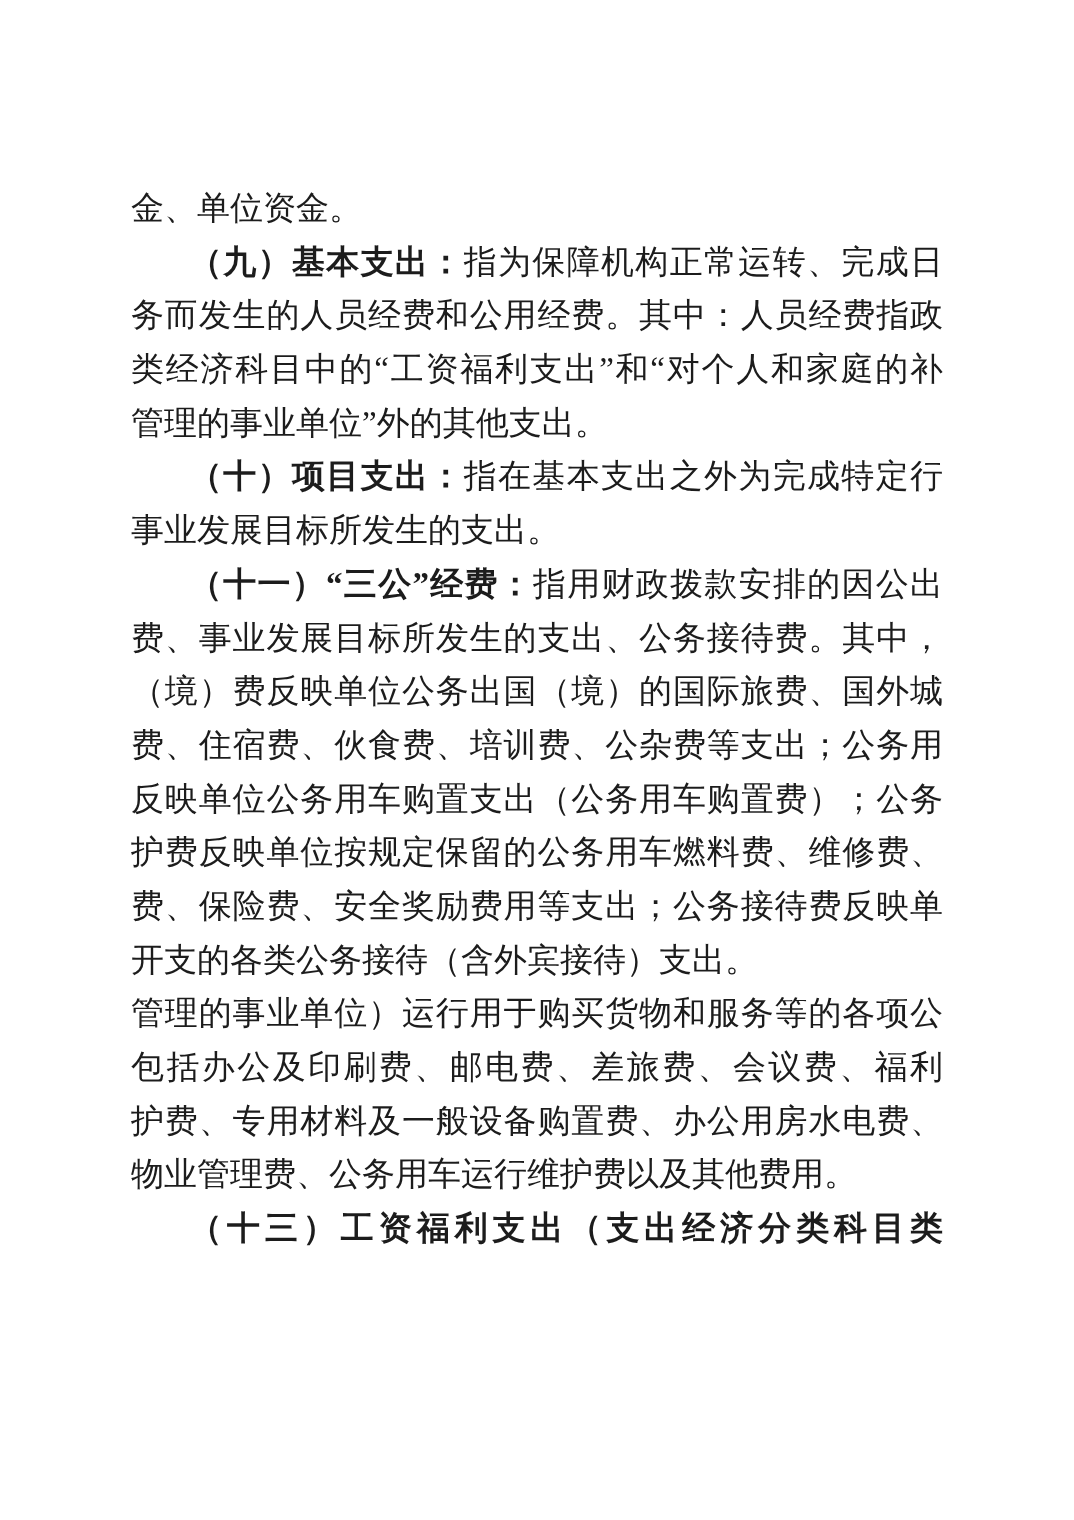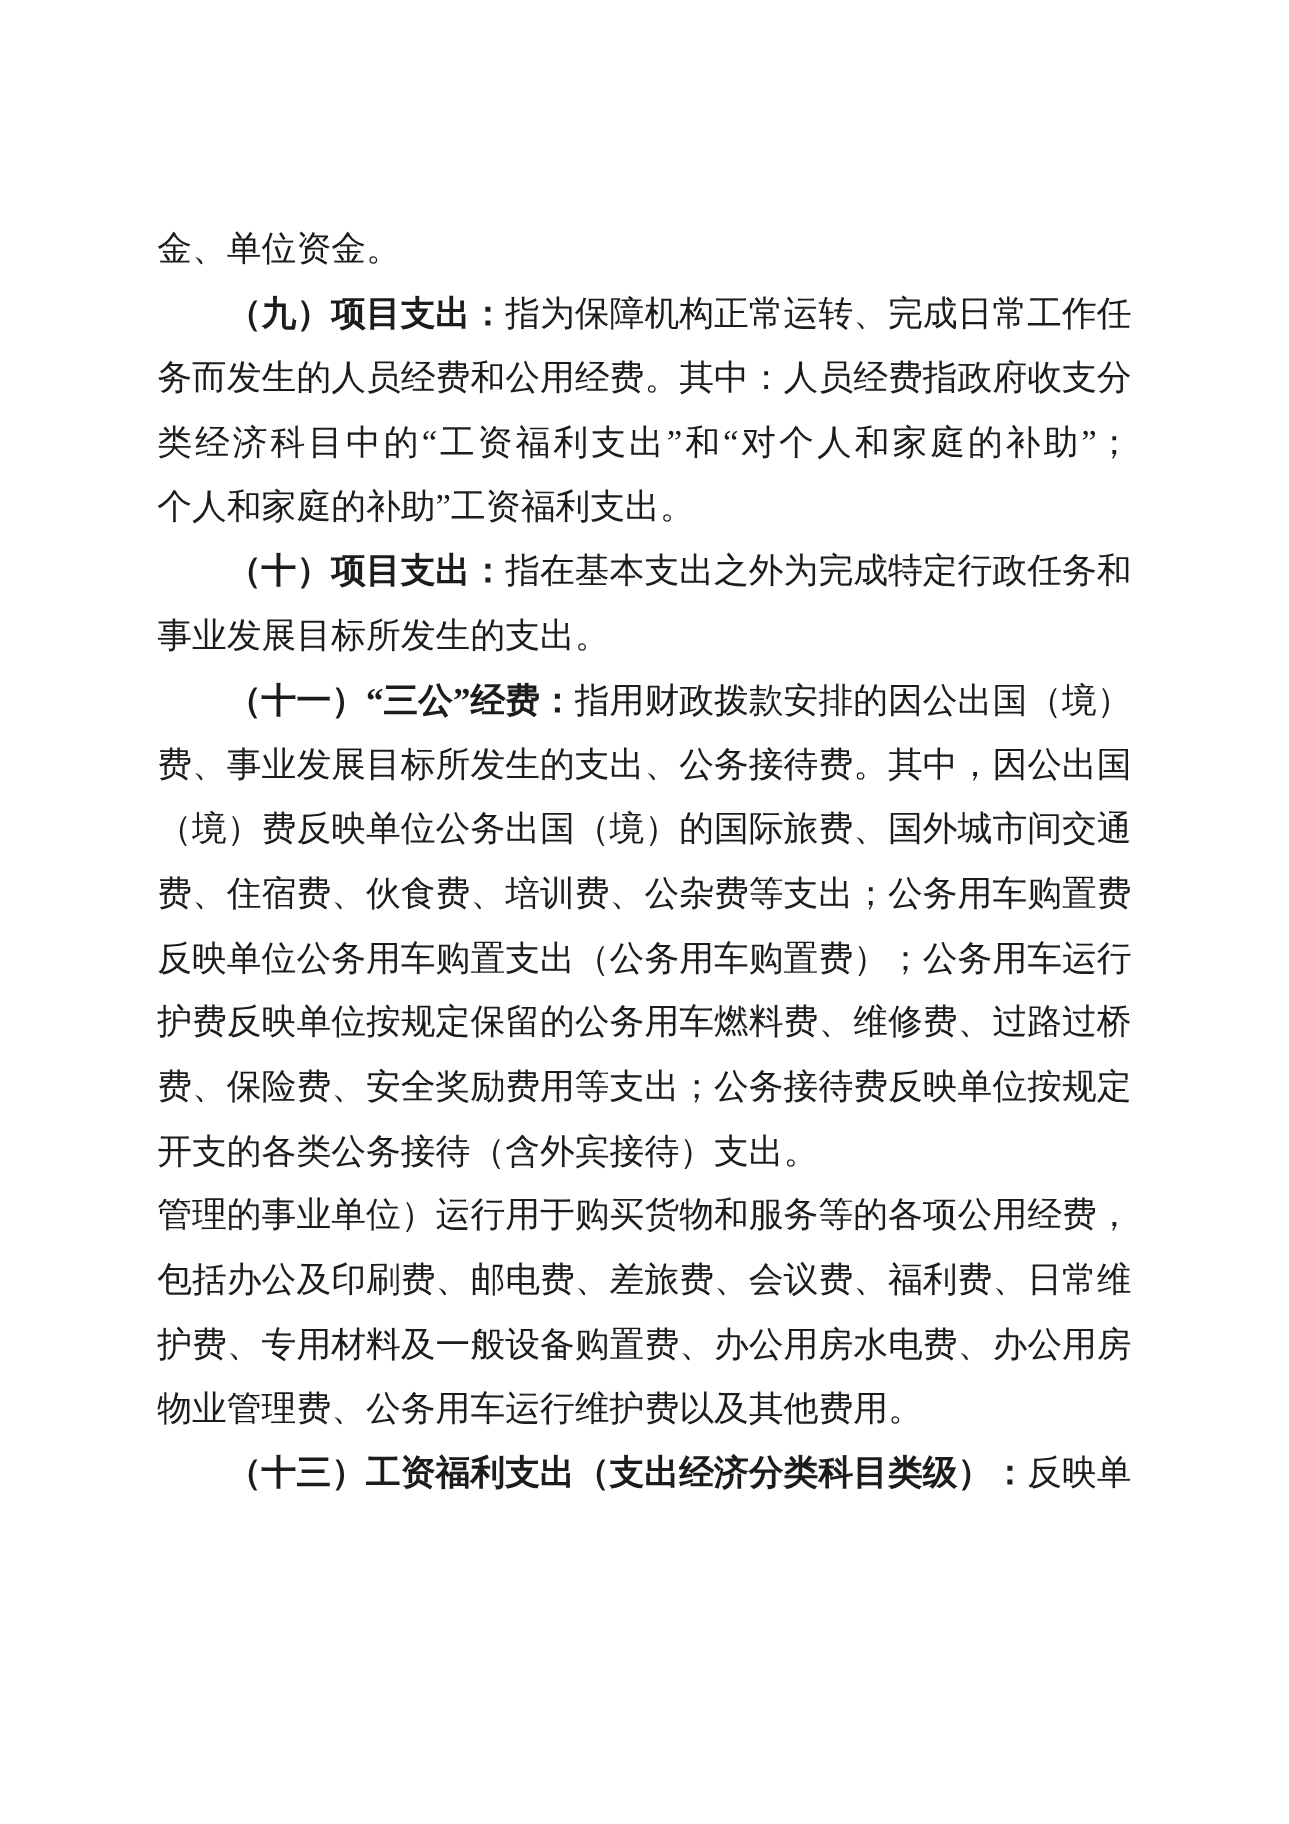--- a/index.html
+++ b/index.html
@@ -18,21 +18,21 @@
   }
   .text-block {
     position: absolute;
     left: 131px;
     top: 182px;
     width: 812px;
   }
   .line {
     height: 53.7px;
     line-height: 53.7px;
-    font-size: 29px;
+    font-size: 33px;
     overflow: hidden;
     text-align: justify;
     text-align-last: justify;
     text-justify: inter-character;
     white-space: normal;
   }
   .line.indent {
     padding-left: 58px;
   }
   .line.para-end {
@@ -42,24 +42,24 @@
   .line .heading {
     font-weight: bold;
   }
 </style>
 </head>
 <body>
 
 <div class="page" style="background: rgb(255, 255, 255); color: rgb(28, 28, 28);">
   <div class="text-block" id="document-body">
       <div class="line para-end"><span class="body-text">金、单位资金。</span></div>
-      <div class="line indent"><span class="heading">（九）项目支出：</span><span class="body-text">指为保障机构正常运转、完成日常工作任</span></div>
+      <div class="line indent"><span class="heading">（九）基本支出：</span><span class="body-text">指为保障机构正常运转、完成日常工作任</span></div>
       <div class="line"><span class="body-text">务而发生的人员经费和公用经费。其中：人员经费指政府收支分</span></div>
       <div class="line"><span class="body-text">类经济科目中的“工资福利支出”和“对个人和家庭的补助”；</span></div>
-      <div class="line para-end"><span class="body-text">个人和家庭的补助”工资福利支出。</span></div>
+      <div class="line para-end"><span class="body-text">管理的事业单位”外的其他支出。</span></div>
       <div class="line indent"><span class="heading">（十）项目支出：</span><span class="body-text">指在基本支出之外为完成特定行政任务和</span></div>
       <div class="line para-end"><span class="body-text">事业发展目标所发生的支出。</span></div>
       <div class="line indent"><span class="heading">（十一）“三公”经费：</span><span class="body-text">指用财政拨款安排的因公出国（境）</span></div>
       <div class="line"><span class="body-text">费、事业发展目标所发生的支出、公务接待费。其中，因公出国</span></div>
       <div class="line"><span class="body-text">（境）费反映单位公务出国（境）的国际旅费、国外城市间交通</span></div>
       <div class="line"><span class="body-text">费、住宿费、伙食费、培训费、公杂费等支出；公务用车购置费</span></div>
       <div class="line"><span class="body-text">反映单位公务用车购置支出（公务用车购置费）；公务用车运行维</span></div>
       <div class="line"><span class="body-text">护费反映单位按规定保留的公务用车燃料费、维修费、过路过桥</span></div>
       <div class="line"><span class="body-text">费、保险费、安全奖励费用等支出；公务接待费反映单位按规定</span></div>
       <div class="line para-end"><span class="body-text">开支的各类公务接待（含外宾接待）支出。</span></div>

